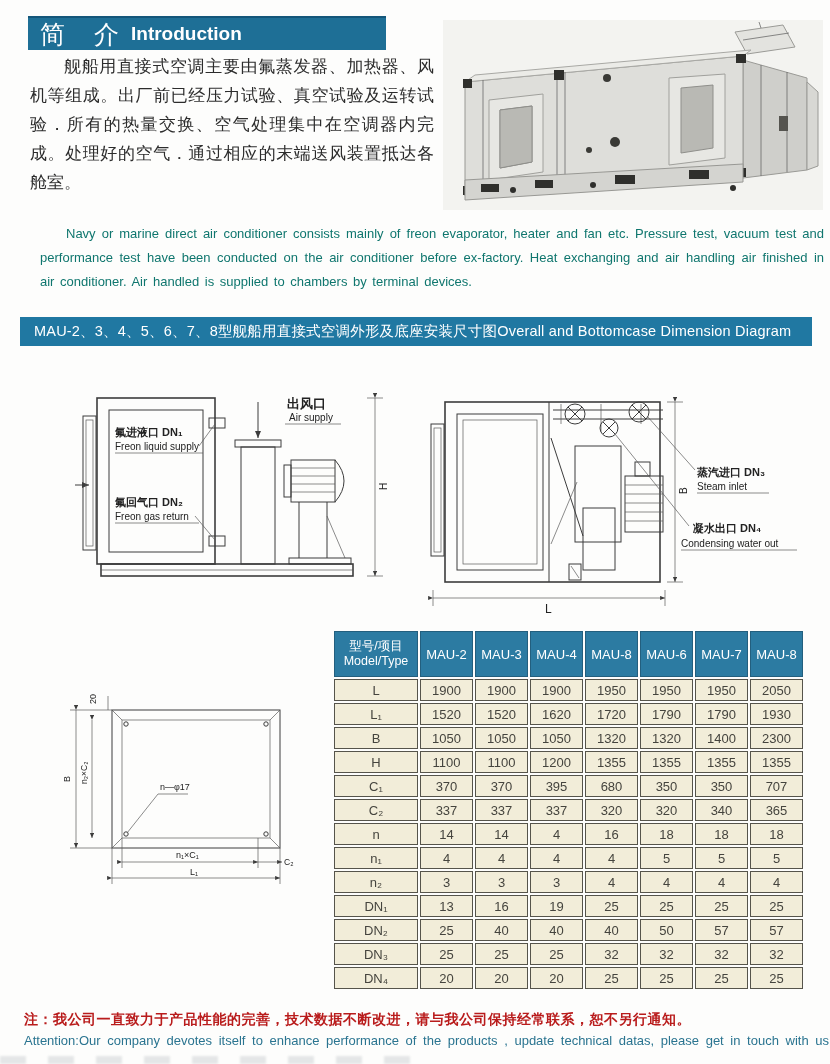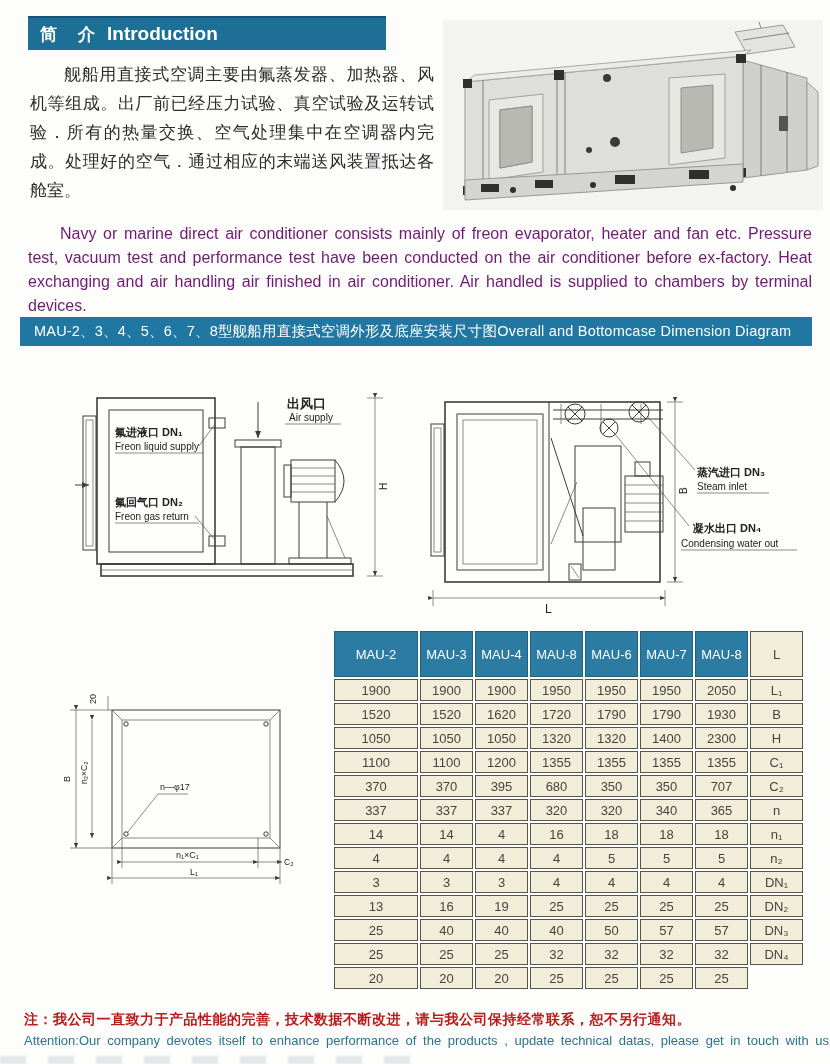--- a/index.html
+++ b/index.html
@@ -9,33 +9,33 @@
     font-family:"Liberation Sans","DejaVu Sans",sans-serif;color:#333;
   }
   .abs{position:absolute;}
 
   
   .intro-bar{
     left:28px;top:16px;width:358px;height:34px;background:#1e6f96;
     color:#fff;display:flex;align-items:center;padding-left:12px;box-sizing:border-box;
     border-top:2px solid #14567a;
   }
-  .intro-bar .cn{font-size:17px;font-weight:bold;letter-spacing:2px;}
+  .intro-bar .cn{font-size:25px;font-weight:normal;letter-spacing:2px;}
   .intro-bar .en{font-size:19px;font-weight:bold;margin-left:10px;text-align:center;}
 
   
   .cn-para{
-    left:30px;top:60px;width:404px;font-size:17px;line-height:29px;
+    left:30px;top:52px;width:404px;font-size:17px;line-height:29px;
     color:#2c2c2c;text-indent:2em;text-align:justify;font-weight:500;
   }
 
   
   .en-para{
-    left:28px;top:222px;width:784px;font-size:16px;line-height:24px;
-    color:#701a75;text-align:justify;text-indent:2em;word-spacing:2px;
+    left:40px;top:222px;width:784px;font-size:13px;line-height:24px;
+    color:#0f766e;text-align:justify;text-indent:2em;word-spacing:2px;
   }
 
   
   .section-bar{
     left:20px;top:317px;width:792px;height:29px;background:#2078a2;
     color:#fff;display:flex;align-items:center;padding-left:14px;box-sizing:border-box;
     font-size:14.5px;white-space:nowrap;letter-spacing:.2px;
   }
 
   
@@ -321,20 +321,24 @@
       <text x="224" y="193" class="dimlab" style="font-size:8.5px">C₂</text>
 
       <line x1="52" y1="206" x2="220" y2="206" class="thin" marker-start="url(#arwB)" marker-end="url(#arwB)"></line>
       <line x1="52" y1="176" x2="52" y2="212" class="thin"></line>
       <line x1="220" y1="176" x2="220" y2="212" class="thin"></line>
       <text x="130" y="203" class="dimlab" style="font-size:9px">L₁</text>
     </svg>
   </div>
 
   <div class="abs spec-table">
+      <div class="cell th">
+        <div class="th-cn">型号/项目</div>
+        <div class="th-en">Model/Type</div>
+      </div>
       <div class="cell th">MAU-2</div>
       <div class="cell th">MAU-3</div>
       <div class="cell th">MAU-4</div>
       <div class="cell th">MAU-8</div>
       <div class="cell th">MAU-6</div>
       <div class="cell th">MAU-7</div>
       <div class="cell th">MAU-8</div>
       <div class="cell td label">L</div>
       <div class="cell td">1900</div>
       <div class="cell td">1900</div>

